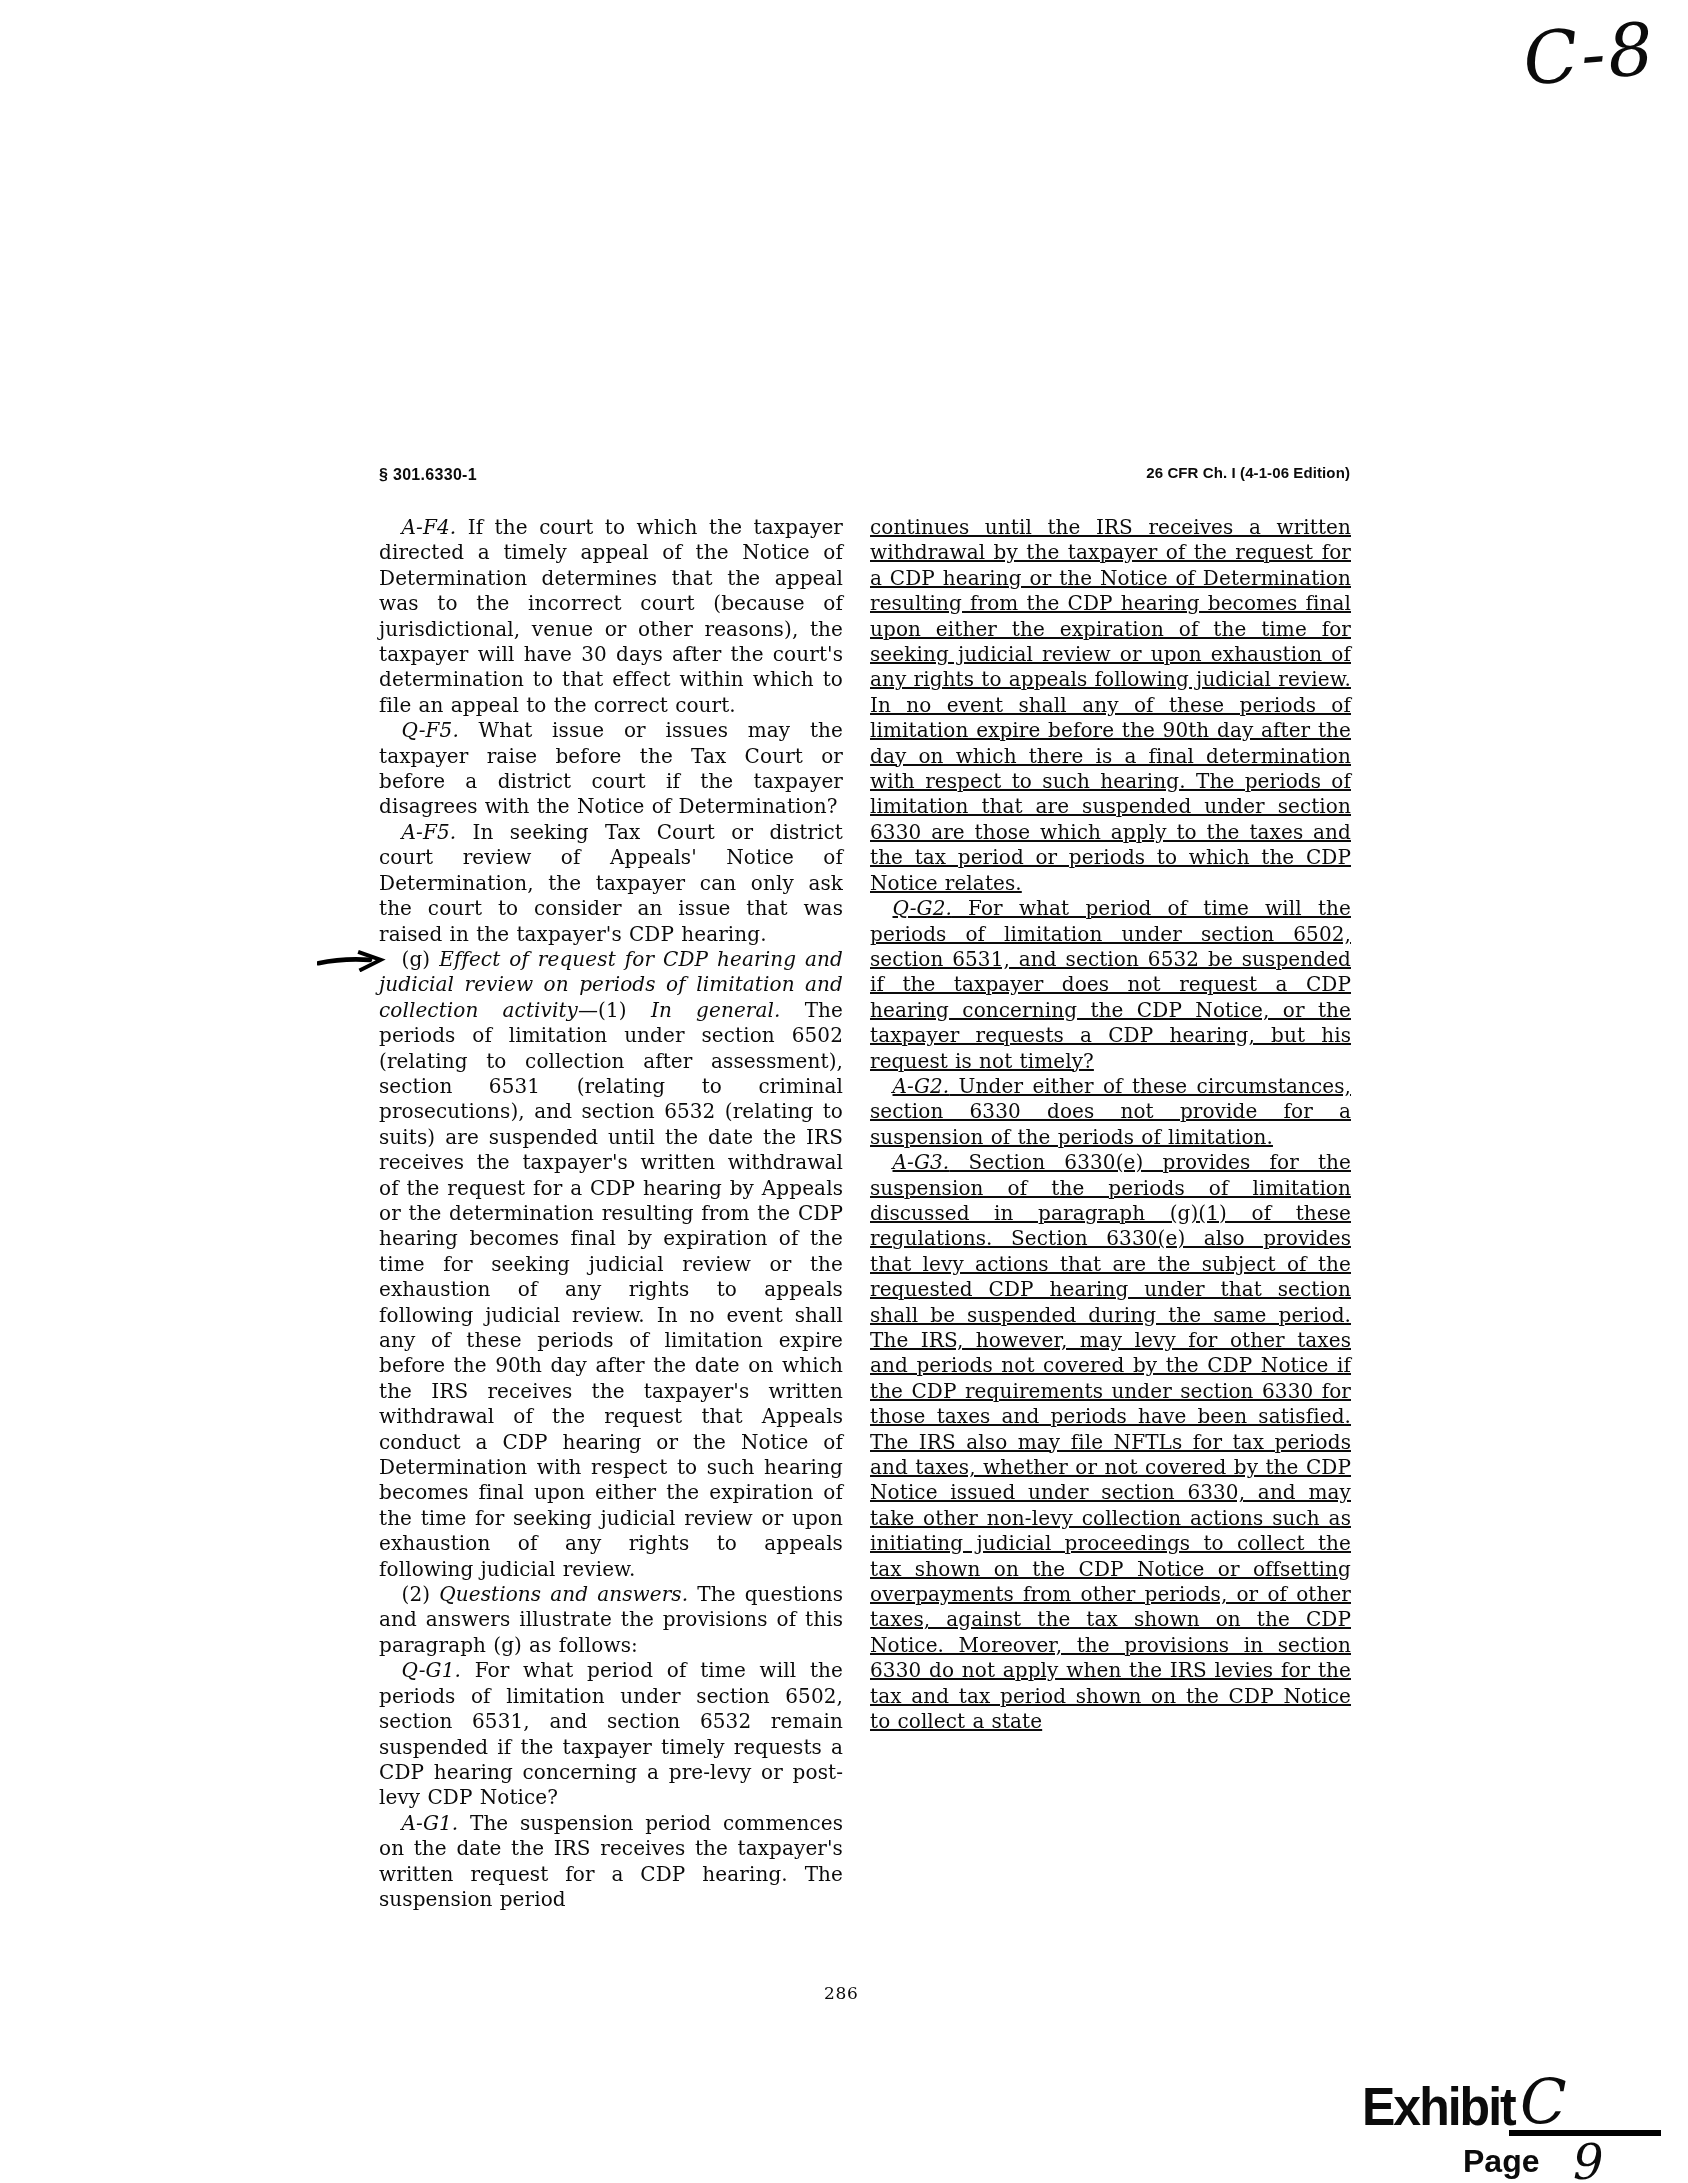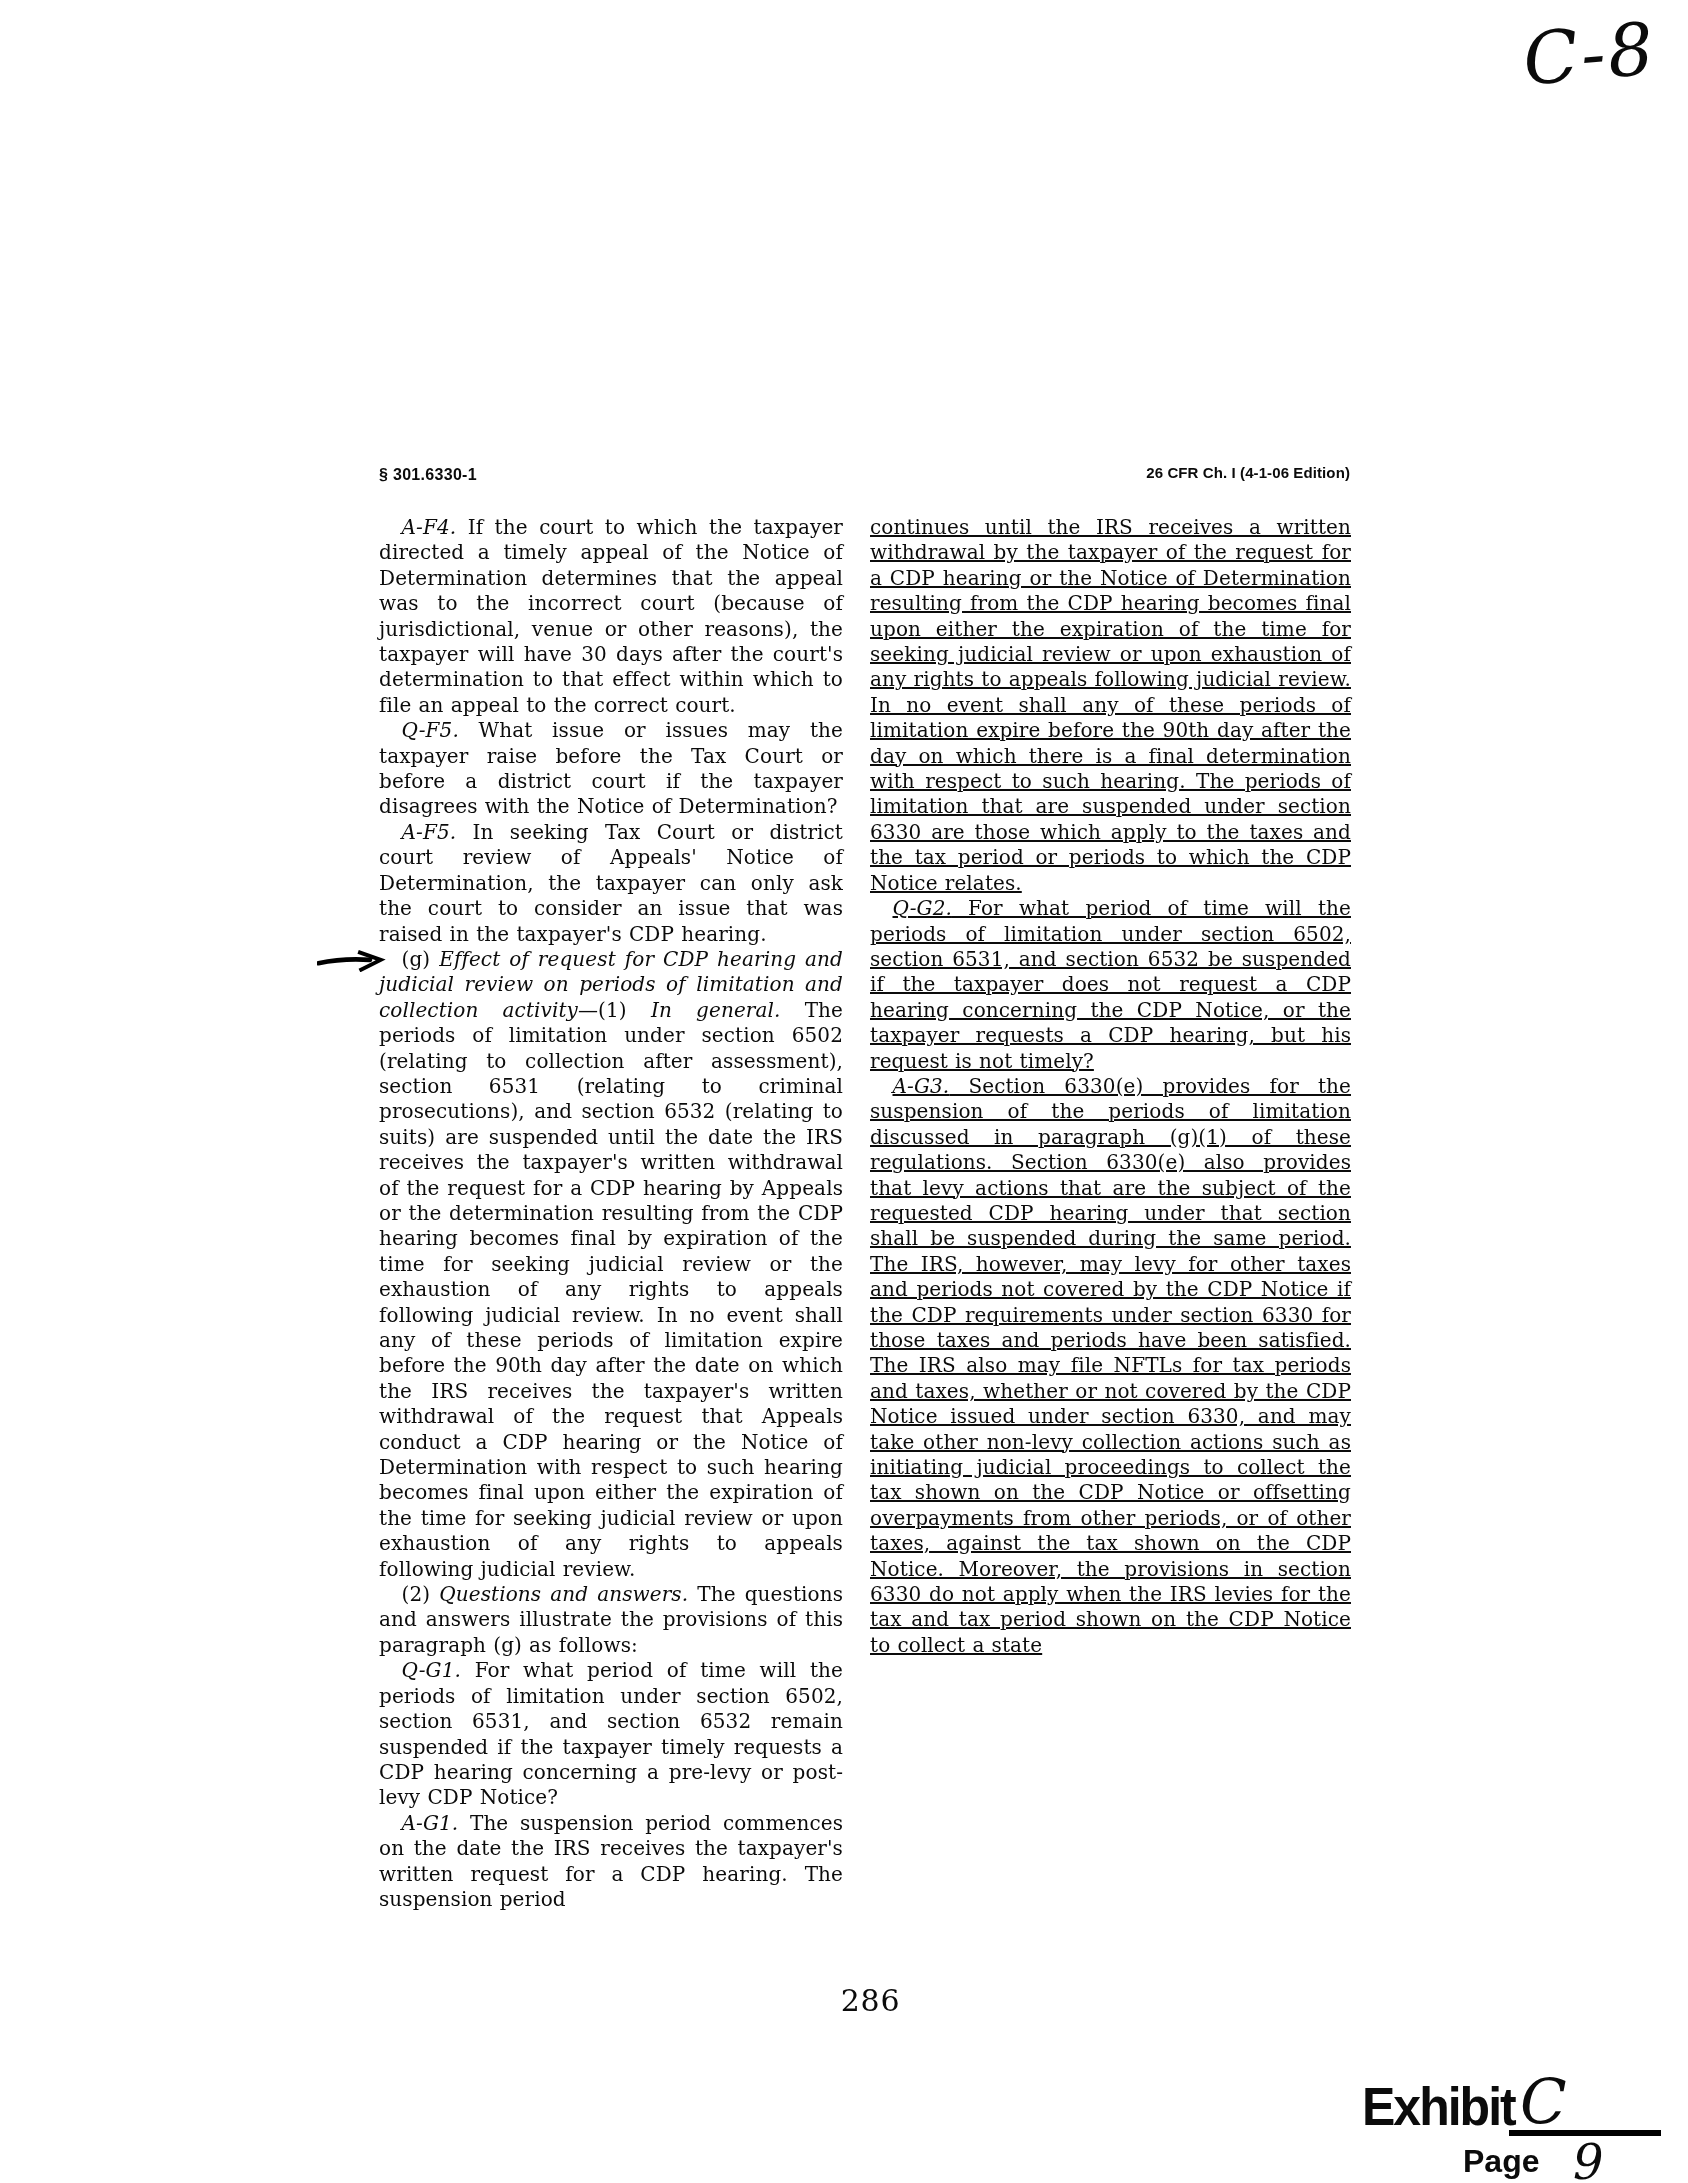--- a/index.html
+++ b/index.html
@@ -42,21 +42,21 @@
   .col-right{ left:870px; width:481px;text-decoration:underline; }
   .para{ text-indent:22.5px; position:relative; }
   .para.noindent{ text-indent:0; }
   .ital{ font-style:italic; }
   .margin-arrow{
     position:absolute; left:-85px; top:2.6px;
     width:69px; height:22.5px; display:inline-block;
   }
   .footer-page{
     position:absolute; left:824px; top:1983px; width:93px;
-    text-align:center; font-size:30px; letter-spacing:0.7px;
+    text-align:left; font-size:17px; letter-spacing:0.7px;
   }
   .stamp{ position:absolute; left:1362px; top:2066px; width:311px; height:117px; }
   .stamp-exhibit{
     position:absolute; left:0px; top:12px;
     font-family:"Liberation Sans", sans-serif;
     font-weight:bold; font-size:50px; letter-spacing:-2px;
     transform:scaleY(1.06);
   }
   .stamp-letter{
     position:absolute; left:158px; top:0px;
@@ -96,20 +96,21 @@
             <path d="M62 3 L96 15 L64 31" stroke="#000" stroke-width="6" fill="none" stroke-linejoin="miter"></path>
           </svg></span><span>(g) </span><span class="ital">Effect of request for CDP hearing and judicial review on periods of limitation and collection activity</span><span>—(1) </span><span class="ital">In general.</span><span> The periods of limitation under section 6502 (relating to collection after assessment), section 6531 (relating to criminal prosecutions), and section 6532 (relating to suits) are suspended until the date the IRS receives the taxpayer's written withdrawal of the request for a CDP hearing by Appeals or the determination resulting from the CDP hearing becomes final by expiration of the time for seeking judicial review or the exhaustion of any rights to appeals following judicial review. In no event shall any of these periods of limitation expire before the 90th day after the date on which the IRS receives the taxpayer's written withdrawal of the request that Appeals conduct a CDP hearing or the Notice of Determination with respect to such hearing becomes final upon either the expiration of the time for seeking judicial review or upon exhaustion of any rights to appeals following judicial review.</span></p>
       <p class="para"><span>(2) </span><span class="ital">Questions and answers.</span><span> The questions and answers illustrate the provisions of this paragraph (g) as follows:</span></p>
       <p class="para"><span class="ital">Q-G1.</span><span> For what period of time will the periods of limitation under section 6502, section 6531, and section 6532 remain suspended if the taxpayer timely requests a CDP hearing concerning a pre-levy or post-levy CDP Notice?</span></p>
       <p class="para"><span class="ital">A-G1.</span><span> The suspension period commences on the date the IRS receives the taxpayer's written request for a CDP hearing. The suspension period</span></p>
     </div>
 
   <div class="col col-right" id="col-right">
       <p class="para noindent"><span>continues until the IRS receives a written withdrawal by the taxpayer of the request for a CDP hearing or the Notice of Determination resulting from the CDP hearing becomes final upon either the expiration of the time for seeking judicial review or upon exhaustion of any rights to appeals following judicial review. In no event shall any of these periods of limitation expire before the 90th day after the day on which there is a final determination with respect to such hearing. The periods of limitation that are suspended under section 6330 are those which apply to the taxes and the tax period or periods to which the CDP Notice relates.</span></p>
       <p class="para"><span class="ital">Q-G2.</span><span> For what period of time will the periods of limitation under section 6502, section 6531, and section 6532 be suspended if the taxpayer does not request a CDP hearing concerning the CDP Notice, or the taxpayer requests a CDP hearing, but his request is not timely?</span></p>
+      <p class="para"><span class="ital">A-G2.</span><span> Under either of these circumstances, section 6330 does not provide for a suspension of the periods of limitation.</span></p>
       <p class="para"><span class="ital">A-G3.</span><span> Section 6330(e) provides for the suspension of the periods of limitation discussed in paragraph (g)(1) of these regulations. Section 6330(e) also provides that levy actions that are the subject of the requested CDP hearing under that section shall be suspended during the same period. The IRS, however, may levy for other taxes and periods not covered by the CDP Notice if the CDP requirements under section 6330 for those taxes and periods have been satisfied. The IRS also may file NFTLs for tax periods and taxes, whether or not covered by the CDP Notice issued under section 6330, and may take other non-levy collection actions such as initiating judicial proceedings to collect the tax shown on the CDP Notice or offsetting overpayments from other periods, or of other taxes, against the tax shown on the CDP Notice. Moreover, the provisions in section 6330 do not apply when the IRS levies for the tax and tax period shown on the CDP Notice to collect a state</span></p>
     </div>
 
   <div class="footer-page">286</div>
 
   <div class="stamp">
     <div class="stamp-exhibit">Exhibit</div>
     <div class="stamp-letter hand">C</div>
     <div class="stamp-underline"></div>
     <div class="stamp-page">Page</div>

